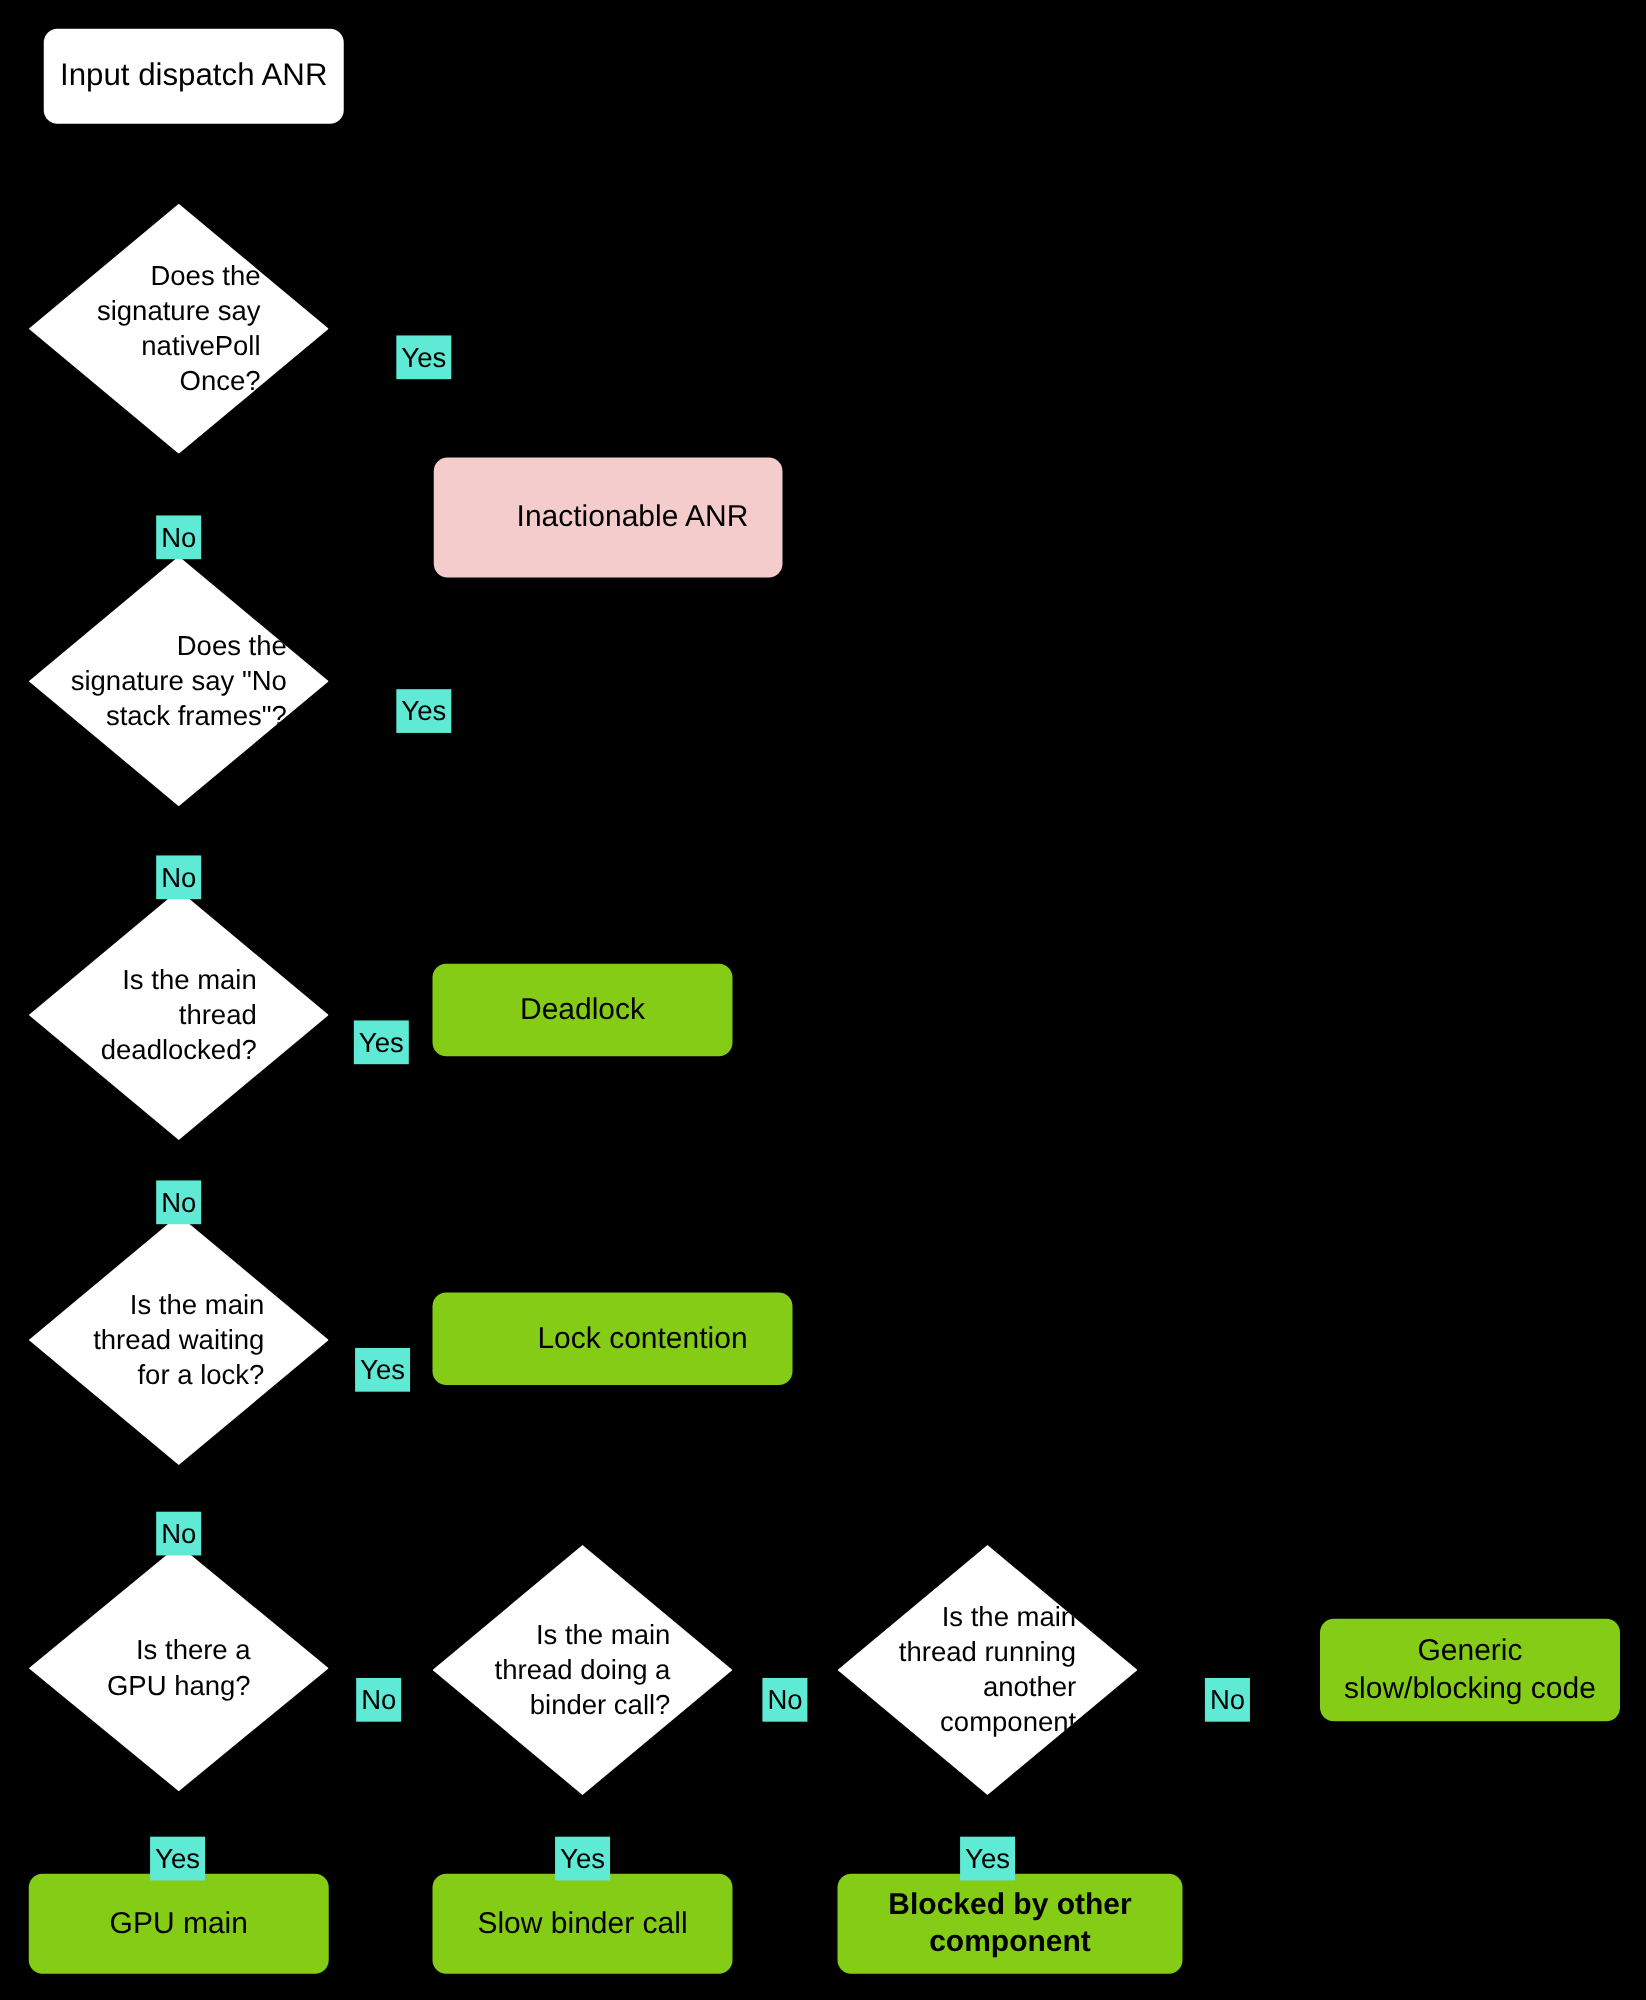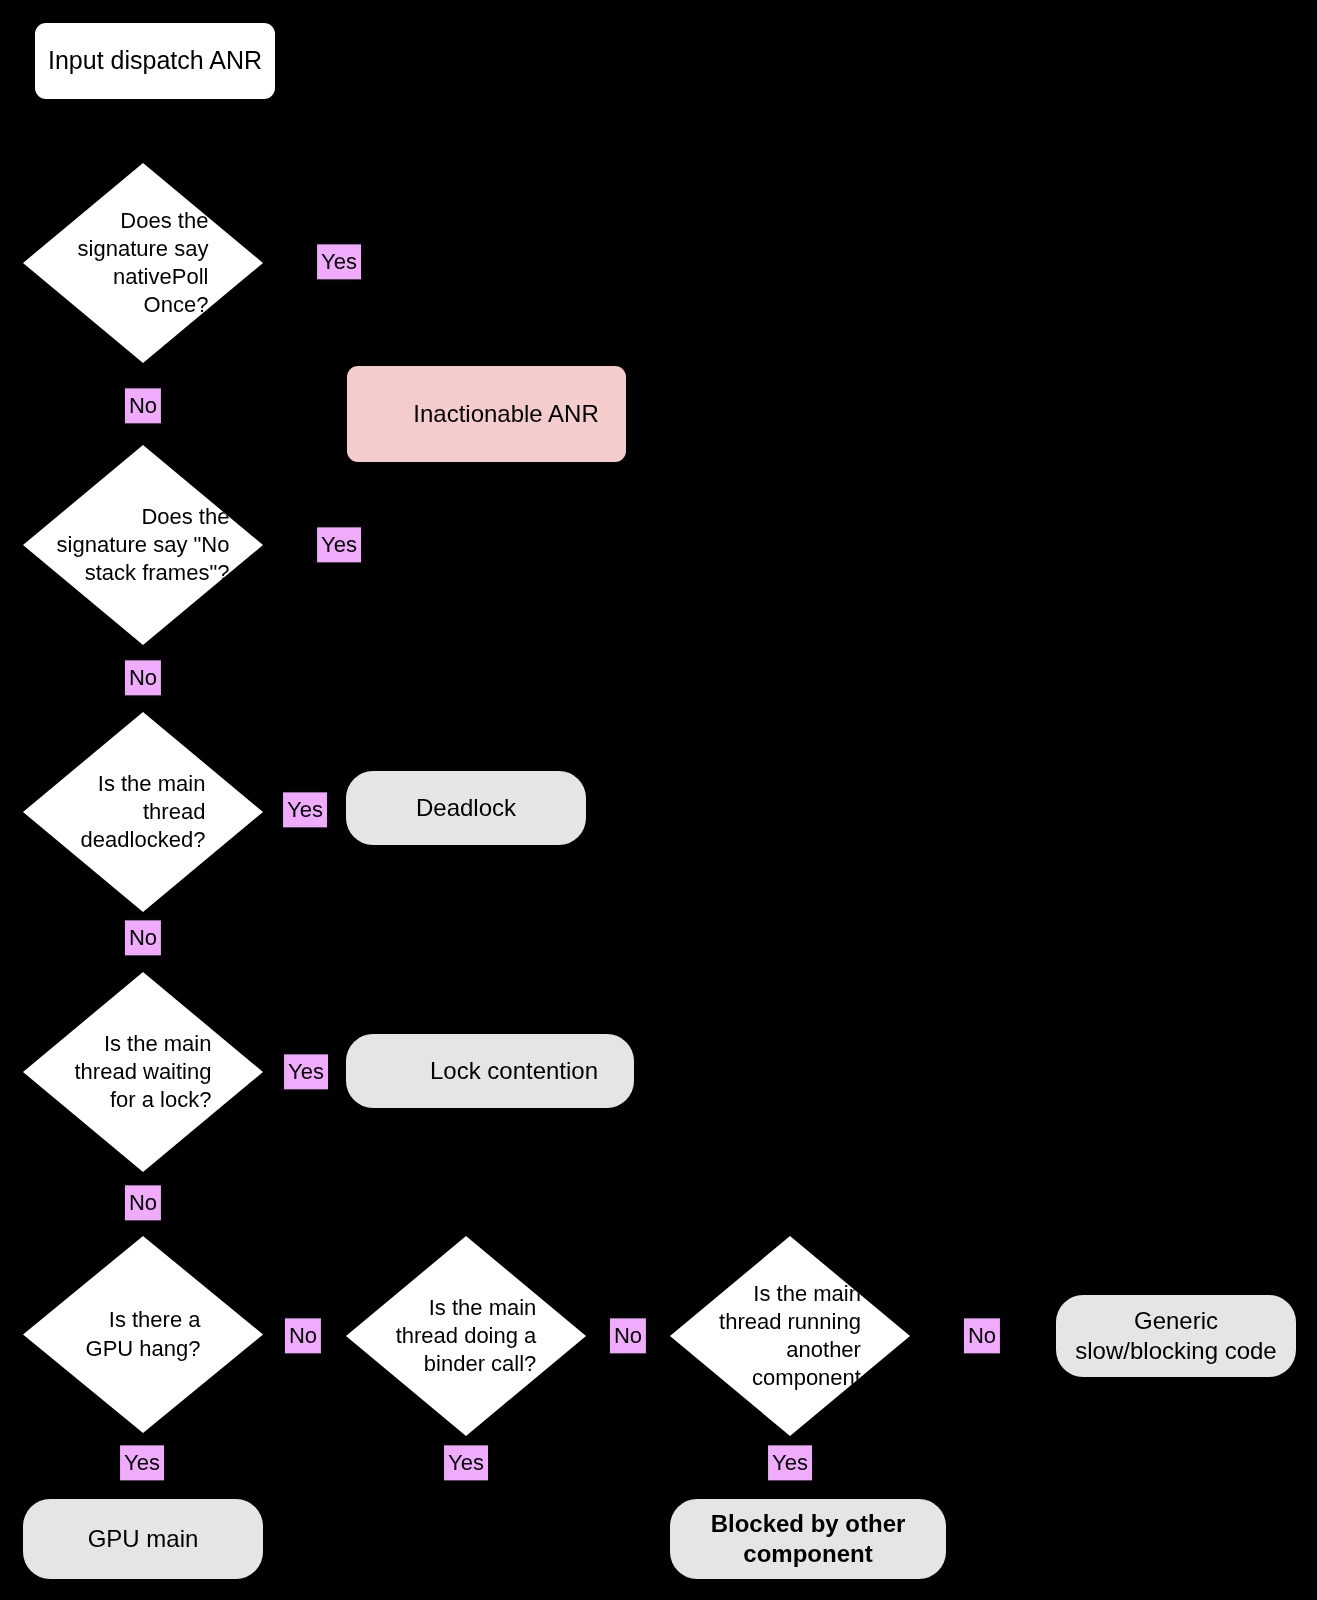--- a/index.html
+++ b/index.html
@@ -17,43 +17,44 @@
     display: flex;
     align-items: center;
     justify-content: center;
     text-align: center;
     white-space: pre-line;
     border-radius: 11px;
     font-size: 24px;
     line-height: 1.25;
   }
   .start-node { background: #ffffff; font-size: 25px; margin-left: 12px; }
-  .outcome-green { background: #e5e5e5; border-radius: 27px; }
+  .outcome-green { background: #84cc16; }
   .outcome-red { background: #f4cccc; }
   .diamond {
     position: absolute;
     background: #ffffff;
     clip-path: polygon(50% 0, 100% 50%, 50% 100%, 0 50%);
     display: flex;
     align-items: center;
     justify-content: center;
     text-align: right;
     white-space: pre-line;
     font-size: 22px;
     line-height: 1.28;
   }
   .chip {
     position: absolute;
     transform: translate(-50%, -50%);
-    background: #f0abfc;
+    background: #5eead4;
     color: #000000;
     font-size: 22px;
     line-height: 1.15;
     padding: 5px 4px;
     white-space: nowrap;
+    margin-top: 24px;
   }
 </style>
 </head>
 <body>
 
 <div id="canvas">
 
   <div class="node start-node" style="left:23px; top:23px; width:240px; height:76px;">Input dispatch ANR</div>
 
   <div class="diamond" style="left:23px; top:163px; width:240px; height:200px;">Does the
@@ -89,20 +90,21 @@
 
   <div class="node outcome-green" style="left:346px; top:771px; width:240px; height:74px;">Deadlock</div>
 
   <div class="node outcome-green" style="left:346px; top:1034px; width:240px; height:74px;padding-left:48px;">Lock contention</div>
 
   <div class="node outcome-green" style="left:1056px; top:1295px; width:240px; height:82px;">Generic
 slow/blocking code</div>
 
   <div class="node outcome-green" style="left:23px; top:1499px; width:240px; height:80px;">GPU main</div>
 
+  <div class="node outcome-green" style="left:346px; top:1499px; width:240px; height:80px;">Slow binder call</div>
 
   <div class="node outcome-green" style="left:670px; top:1499px; width:276px; height:80px;font-weight:bold;">Blocked by other
 component</div>
 
   <span class="chip" style="left:339px; top:262px;">Yes</span>
   <span class="chip" style="left:143px; top:406px;">No</span>
 
   <span class="chip" style="left:339px; top:545px;">Yes</span>
   <span class="chip" style="left:143px; top:678px;">No</span>
 

